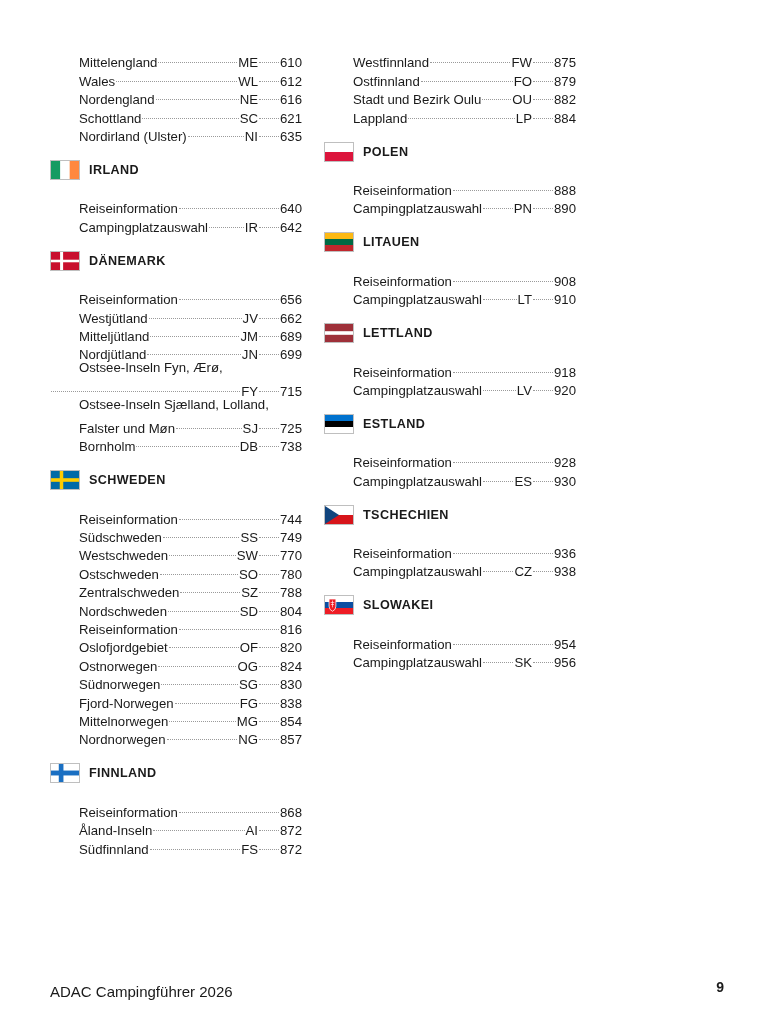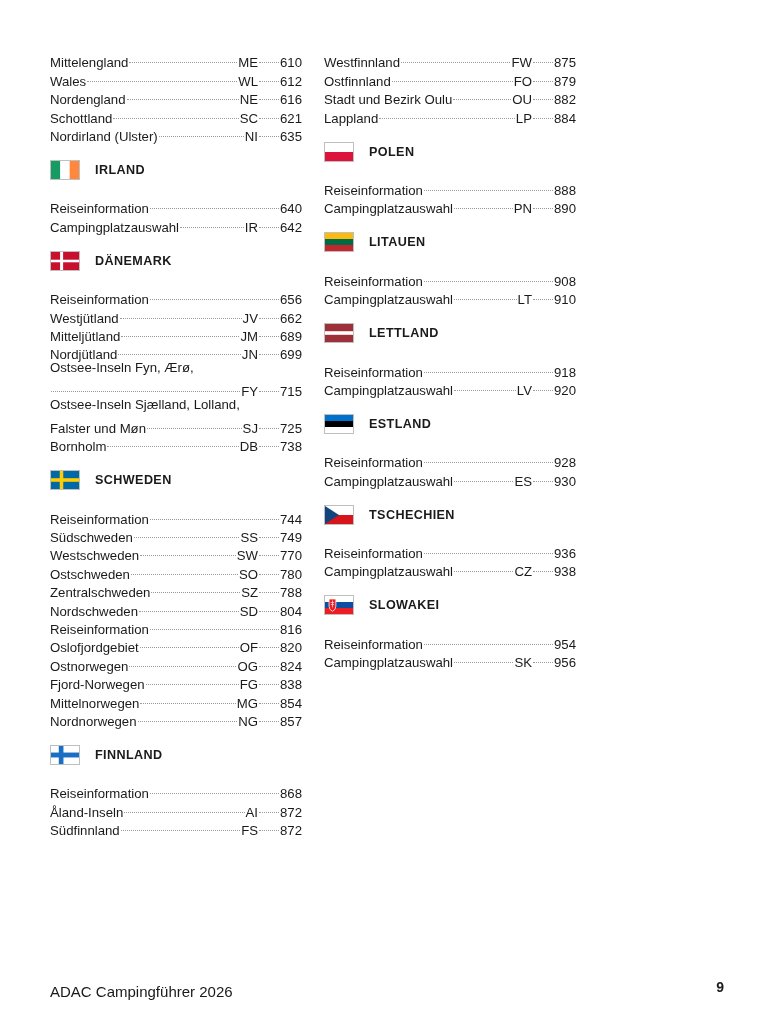--- a/index.html
+++ b/index.html
@@ -2,32 +2,32 @@
 <html><head>
 <meta charset="utf-8">
 <style>
   html, body { margin:0; padding:0; background:#ffffff; }
   body { width:770px; height:1020px; position:relative; overflow:hidden;
          font-family:"Liberation Sans", "DejaVu Sans", sans-serif; color:#1a1a1a; }
   .col { position:absolute; top:49px; width:252px; }
   #col-left { left:50px; }
   #col-right { left:324px; }
   .row { display:flex; align-items:baseline; height:18.4px; font-size:13.2px; line-height:18.4px; white-space:nowrap; }
-  .row .lbl { flex:0 0 auto; }
+  .row .lbl { flex:0 0 auto;margin-left:29px; }
   .row .dots { flex:1 1 auto; overflow:hidden; position:relative; height:18.4px; margin:0 1px; }
   .row .dots::after { content:""; position:absolute; left:0; right:0; bottom:4px; border-bottom:1px dotted #9a9a9a; }
   .row .code { flex:0 0 auto; }
   .row .dots2 { flex:0 0 auto; width:auto; min-width:16px; position:relative; height:18.4px; margin:0 1px; }
   .row .dots2::after { content:""; position:absolute; left:0; right:0; bottom:4px; border-bottom:1px dotted #9a9a9a; }
   .row .pg { flex:0 0 auto; text-align:right; }
   .row.plain .lbl { white-space:nowrap; }
   .heading { display:flex; align-items:center; height:22px; margin-top:18px; margin-bottom:14px; }
   .flag { width:30px; height:20px; position:relative; box-sizing:border-box; border:1px solid #bfbfbf; overflow:hidden; flex:0 0 30px; }
   .flag svg { display:block; width:100%; height:100%; }
-  .heading .title { margin-left:15px; font-weight:bold; font-size:12.6px; letter-spacing:0.4px; }
+  .heading .title { margin-left:9px; font-weight:bold; font-size:12.6px; letter-spacing:0.4px; }
   #footer-left { position:absolute; left:50px; top:983px; font-size:15px; }
   #footer-right { position:absolute; right:46px; top:979px; font-size:14px; font-weight:bold; }
 </style>
 </head>
 <body>
 
 <div id="col-left" class="col">
     <div class="row">
     <span class="lbl">Mittelengland</span>
     <span class="dots"></span>
@@ -208,20 +208,27 @@
     <span class="code">OF</span>
     <span class="dots2" style="width:20px"></span>
     <span class="pg">820</span>
     </div>
     <div class="row">
     <span class="lbl">Ostnorwegen</span>
     <span class="dots"></span>
     <span class="code">OG</span>
     <span class="dots2" style="width:20px"></span>
     <span class="pg">824</span>
+    </div>
+    <div class="row">
+    <span class="lbl">Südnorwegen</span>
+    <span class="dots"></span>
+    <span class="code">SG</span>
+    <span class="dots2" style="width:20px"></span>
+    <span class="pg">830</span>
     </div>
     <div class="row">
     <span class="lbl">Fjord-Norwegen</span>
     <span class="dots"></span>
     <span class="code">FG</span>
     <span class="dots2" style="width:20px"></span>
     <span class="pg">838</span>
     </div>
     <div class="row">
     <span class="lbl">Mittelnorwegen</span>

